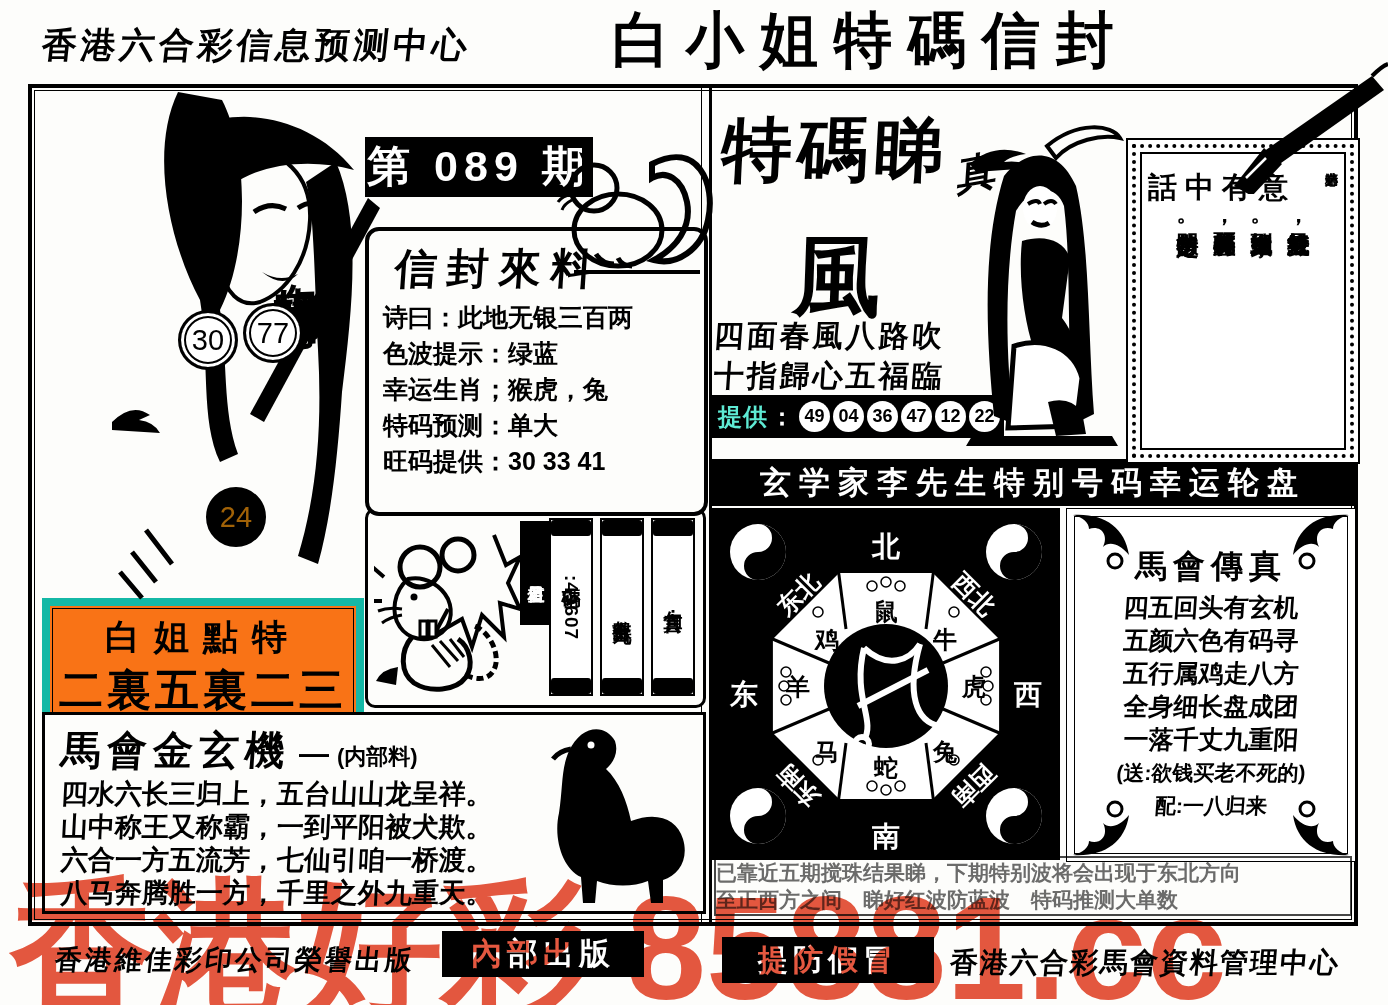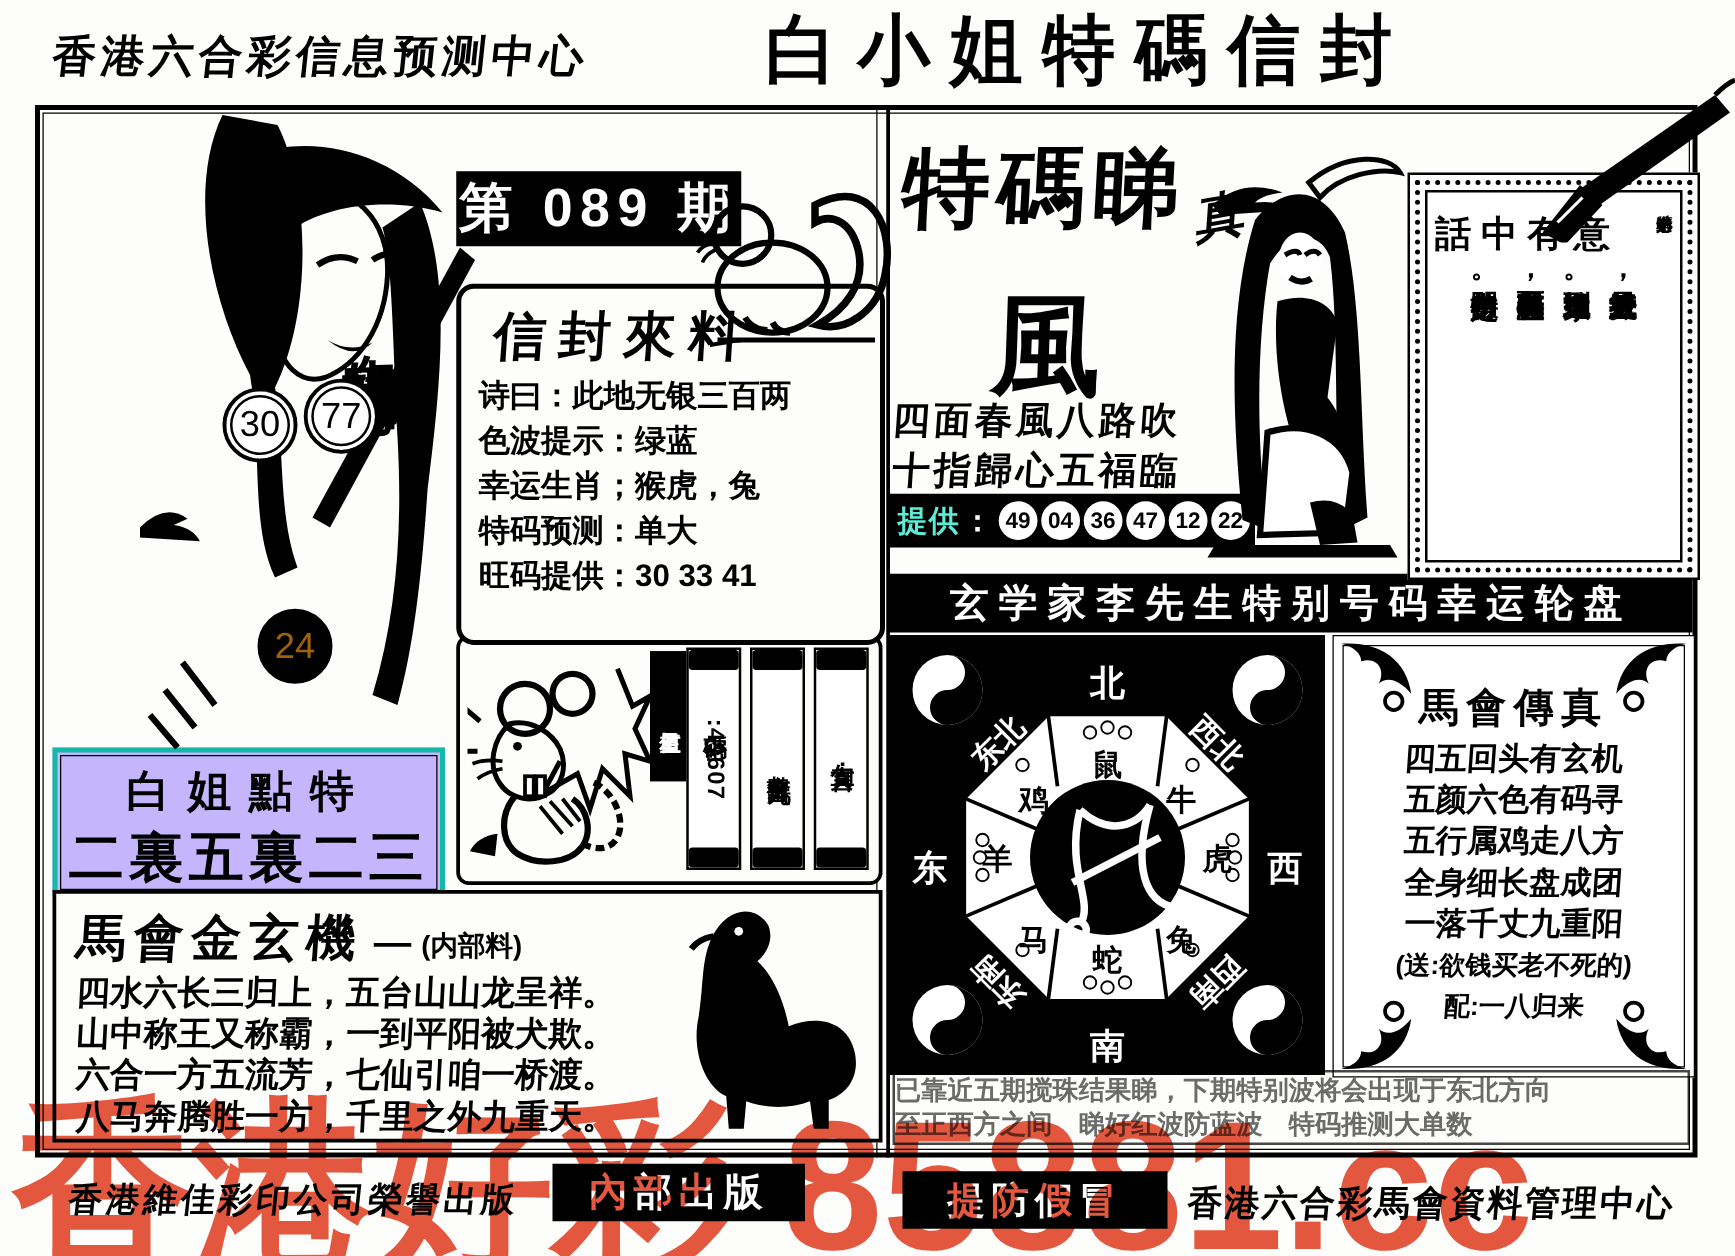--- a/index.html
+++ b/index.html
@@ -19,21 +19,21 @@
   
   #envelope-box{left:365px;top:227px;width:335px;height:281px;border:4px solid #000;border-radius:14px;z-index:2;background:#fdfdfb;}
   #envelope-title{margin:10px 0 2px 26px;font-size:42px;font-weight:bold;letter-spacing:10px;transform:skewX(-4deg);}
   .env-line{margin:0 10px 0 14px;font-size:25px;font-weight:bold;line-height:36px;white-space:nowrap;}
   
   .num-circle{width:54px;height:54px;border:3px solid #000;border-radius:50%;box-shadow:inset 0 0 0 3px #fff,inset 0 0 0 5px #000;
               display:flex;align-items:center;justify-content:center;font-size:29px;font-weight:normal;background:#fff;z-index:2;}
   .num-circle.dark{background:#000;color:#a16207;box-shadow:none;}
   #vert-title{left:266px;top:246px;height:372px;writing-mode:vertical-rl;text-orientation:upright;
               font-size:47px;font-weight:bold;transform:skewY(-2deg);letter-spacing:3px;z-index:1;}
-  #baijie-box{left:42px;top:598px;width:306px;height:112px;border:4px solid #14b8a6;background:#c4b5fd;}
+  #baijie-box{left:42px;top:598px;width:306px;height:112px;border:8px solid #14b8a6;background:#f97316;}
   #baijie-box::after{content:"";position:absolute;left:2px;top:2px;right:2px;bottom:2px;border:1px solid #000;}
   #baijie-title{margin-top:8px;text-align:center;font-size:35px;font-weight:bold;letter-spacing:14px;}
   #baijie-line{text-align:center;font-size:44px;font-weight:bold;letter-spacing:4px;}
   
   #mouse-box{left:365px;top:508px;width:335px;height:194px;border:3px solid #000;border-radius:10px;background:#fdfdfb;}
   #deity-label{position:absolute;left:152px;top:10px;width:28px;height:100px;border:2px solid #000;background:#000;color:#fff;
                writing-mode:vertical-rl;text-orientation:upright;font-size:17px;font-weight:bold;display:flex;align-items:center;justify-content:center;}
   #banners{position:absolute;right:8px;top:7px;display:flex;gap:7px;}
   .banner{width:40px;height:174px;border:2px solid #000;display:flex;flex-direction:column;background:#fff;}
   .banner-cap{height:16px;background:#000;border-radius:3px;}

